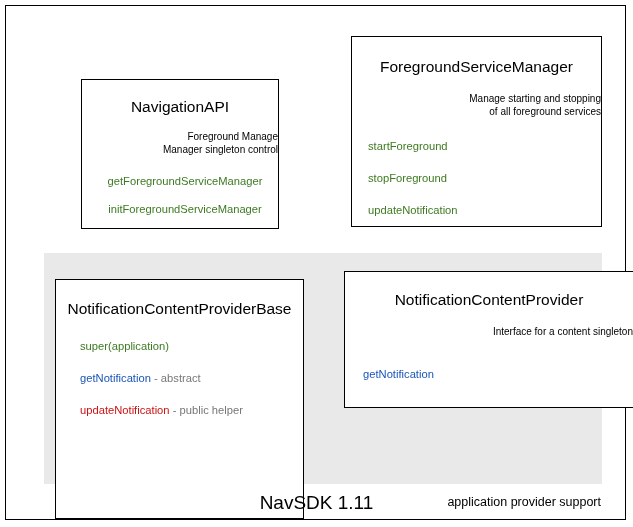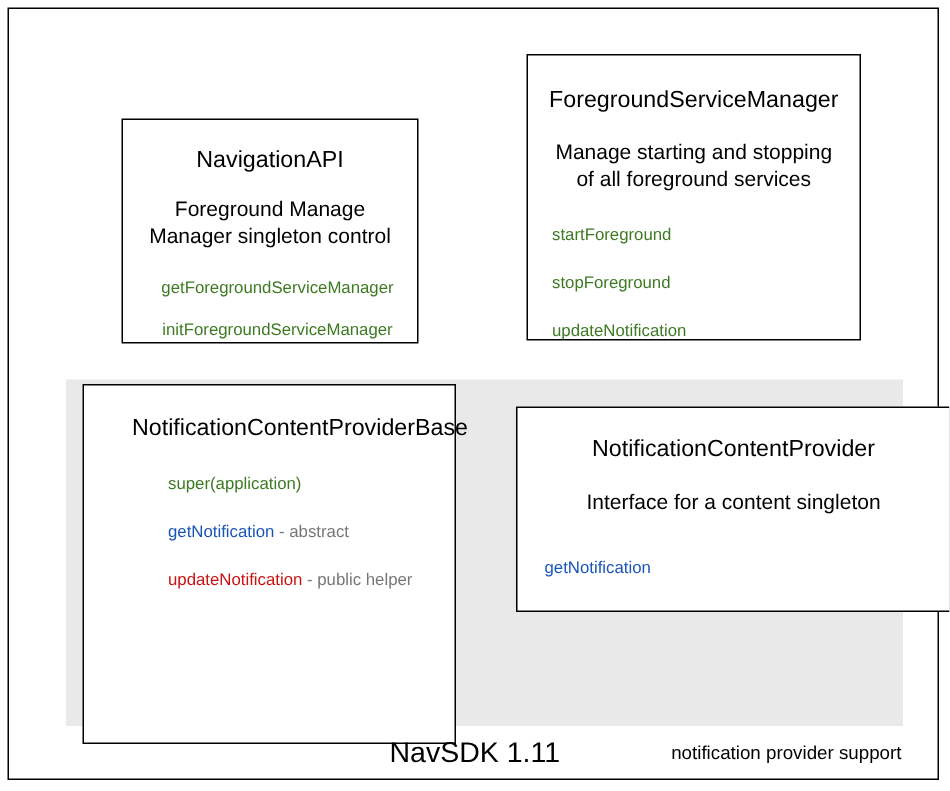--- a/index.html
+++ b/index.html
@@ -52,23 +52,23 @@
     box-sizing: border-box;
   }
   .cls-title {
     text-align: center;
     color: #000000;
     font-size: 15.5px;
     line-height: 1.2;
     white-space: nowrap;
   }
   .cls-desc {
-    text-align: center;
+    text-align: right;
     color: #000000;
-    font-size: 14px;
+    font-size: 10px;
     line-height: 1.32;
   }
   .methods {
     margin-top: 0;
   }
   .method {
     font-size: 11.2px;
     line-height: 1.0;
     white-space: nowrap;
   }
@@ -80,29 +80,29 @@
   
   #box-navigationapi {
     left: 75px; top: 73px; width: 198px; height: 150px;
   }
   #box-navigationapi .cls-title { margin-top: 18px; }
   #box-navigationapi .cls-desc  { margin-top: 13px; }
   #box-navigationapi .methods   { margin-top: 20px; padding-left: 10px; text-align: center; }
   #box-navigationapi .method    { margin-bottom: 17px; }
 
   #box-fsm {
-    left: 345px; top: 30px; width: 223px; height: 191px;
+    left: 345px; top: 30px; width: 251px; height: 191px;
   }
   #box-fsm .cls-title { margin-top: 21px; }
   #box-fsm .cls-desc  { margin-top: 15px; }
   #box-fsm .methods   { margin-top: 23px; padding-left: 16px; }
   #box-fsm .method    { margin-bottom: 21px; }
 
   #box-ncpb {
-    left: 49px; top: 250px; width: 249px; height: 240px; padding-left: 32px;
+    left: 49px; top: 273px; width: 249px; height: 240px;
   }
   #box-ncpb .cls-title { margin-top: 20px; }
   #box-ncpb .cls-desc  { margin-top: 14px; }
   #box-ncpb .methods   { margin-top: 22px; padding-left: 24px; }
   #box-ncpb .method    { margin-bottom: 21px; }
 
   #box-ncp {
     left: 338px; top: 265px; width: 290px; height: 137px;
   }
   #box-ncp .cls-title { margin-top: 19px; }
@@ -120,21 +120,21 @@
     color: #000000;
   }
 </style>
 </head>
 <body>
 
 <div id="canvas">
   <div class="outer-frame">
 
     <div class="group-panel"></div>
-    <div class="group-label">notification provider support</div>
+    <div class="group-label">application provider support</div>
 
     <div class="class-box" id="box-navigationapi">
       <div class="cls-title">NavigationAPI</div>
       <div class="cls-desc">
         <div>Foreground Manage</div>
         <div>Manager singleton control</div>
       </div>
       <div class="methods">
         <div class="method">
           <span class="m-green">getForegroundServiceManager</span><span class="m-note"></span>

